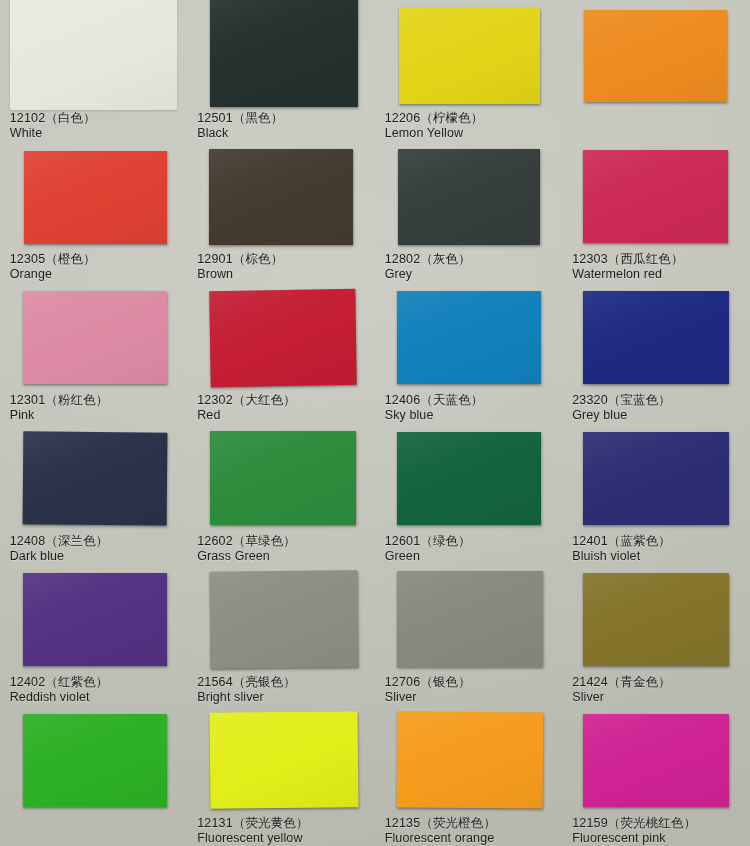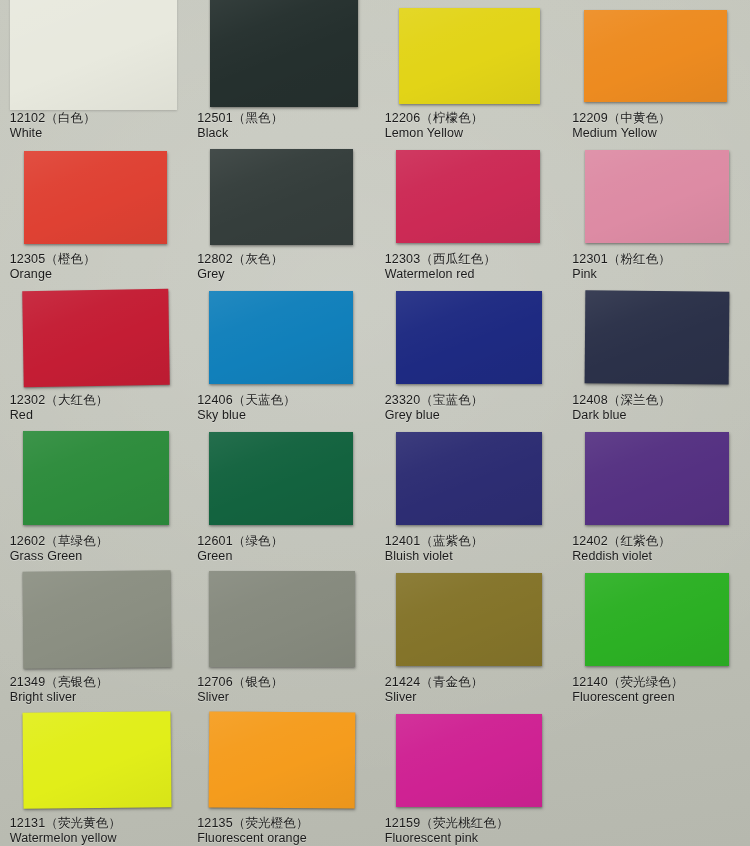--- a/index.html
+++ b/index.html
@@ -147,34 +147,39 @@
         </div>
         <div class="label">
           <span class="code">12206（柠檬色）</span>
           <span class="en">Lemon Yellow</span>
         </div>
       </div>
       <div class="cell r1c4">
         <div class="swatch-wrap">
           <div class="swatch" style="background: rgb(237, 139, 32);"></div>
         </div>
-        <div class="label">
-          <span class="code">12209（中黄色）</span>
-          <span class="en">Medium Yellow</span>
-        </div>
       </div>
       <div class="cell r2c1">
         <div class="swatch-wrap">
           <div class="swatch" style="background: rgb(223, 65, 51);"></div>
         </div>
         <div class="label">
           <span class="code">12305（橙色）</span>
           <span class="en">Orange</span>
         </div>
       </div>
+      <div class="cell r2c2">
+        <div class="swatch-wrap">
+          <div class="swatch" style="background: rgb(68, 58, 48);"></div>
+        </div>
+        <div class="label">
+          <span class="code">12901（棕色）</span>
+          <span class="en">Brown</span>
+        </div>
+      </div>
       <div class="cell r2c3">
         <div class="swatch-wrap">
           <div class="swatch" style="background: rgb(53, 62, 60);"></div>
         </div>
         <div class="label">
           <span class="code">12802（灰色）</span>
           <span class="en">Grey</span>
         </div>
       </div>
       <div class="cell r2c4">
@@ -265,21 +270,21 @@
         <div class="label">
           <span class="code">12402（红紫色）</span>
           <span class="en">Reddish violet</span>
         </div>
       </div>
       <div class="cell r5c2">
         <div class="swatch-wrap">
           <div class="swatch" style="background: rgb(139, 143, 130);"></div>
         </div>
         <div class="label">
-          <span class="code">21349（亮银色）</span>
+          <span class="code">21564（亮银色）</span>
           <span class="en">Bright sliver</span>
         </div>
       </div>
       <div class="cell r5c3">
         <div class="swatch-wrap">
           <div class="swatch" style="background: rgb(134, 138, 126);"></div>
         </div>
         <div class="label">
           <span class="code">12706（银色）</span>
           <span class="en">Sliver</span>
@@ -291,32 +296,28 @@
         </div>
         <div class="label">
           <span class="code">21424（青金色）</span>
           <span class="en">Sliver</span>
         </div>
       </div>
       <div class="cell r6c1">
         <div class="swatch-wrap">
           <div class="swatch" style="background: rgb(44, 176, 36);"></div>
         </div>
-        <div class="label">
-          <span class="code">12140（荧光绿色）</span>
-          <span class="en">Fluorescent green</span>
-        </div>
       </div>
       <div class="cell r6c2">
         <div class="swatch-wrap">
           <div class="swatch" style="background: rgb(225, 238, 25);"></div>
         </div>
         <div class="label">
           <span class="code">12131（荧光黄色）</span>
-          <span class="en">Watermelon yellow</span>
+          <span class="en">Fluorescent yellow</span>
         </div>
       </div>
       <div class="cell r6c3">
         <div class="swatch-wrap">
           <div class="swatch" style="background: rgb(245, 156, 29);"></div>
         </div>
         <div class="label">
           <span class="code">12135（荧光橙色）</span>
           <span class="en">Fluorescent orange</span>
         </div>

